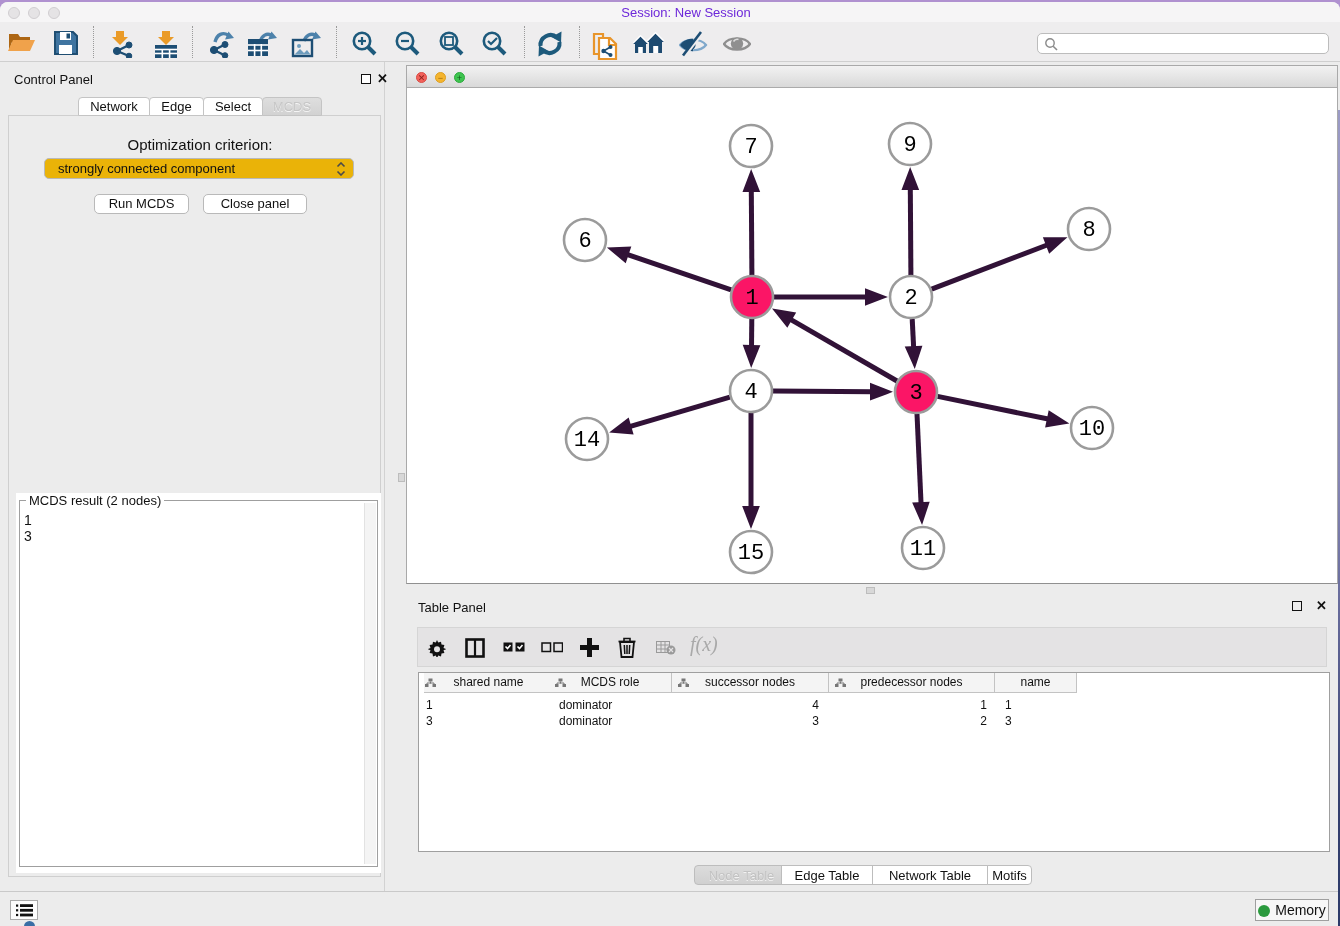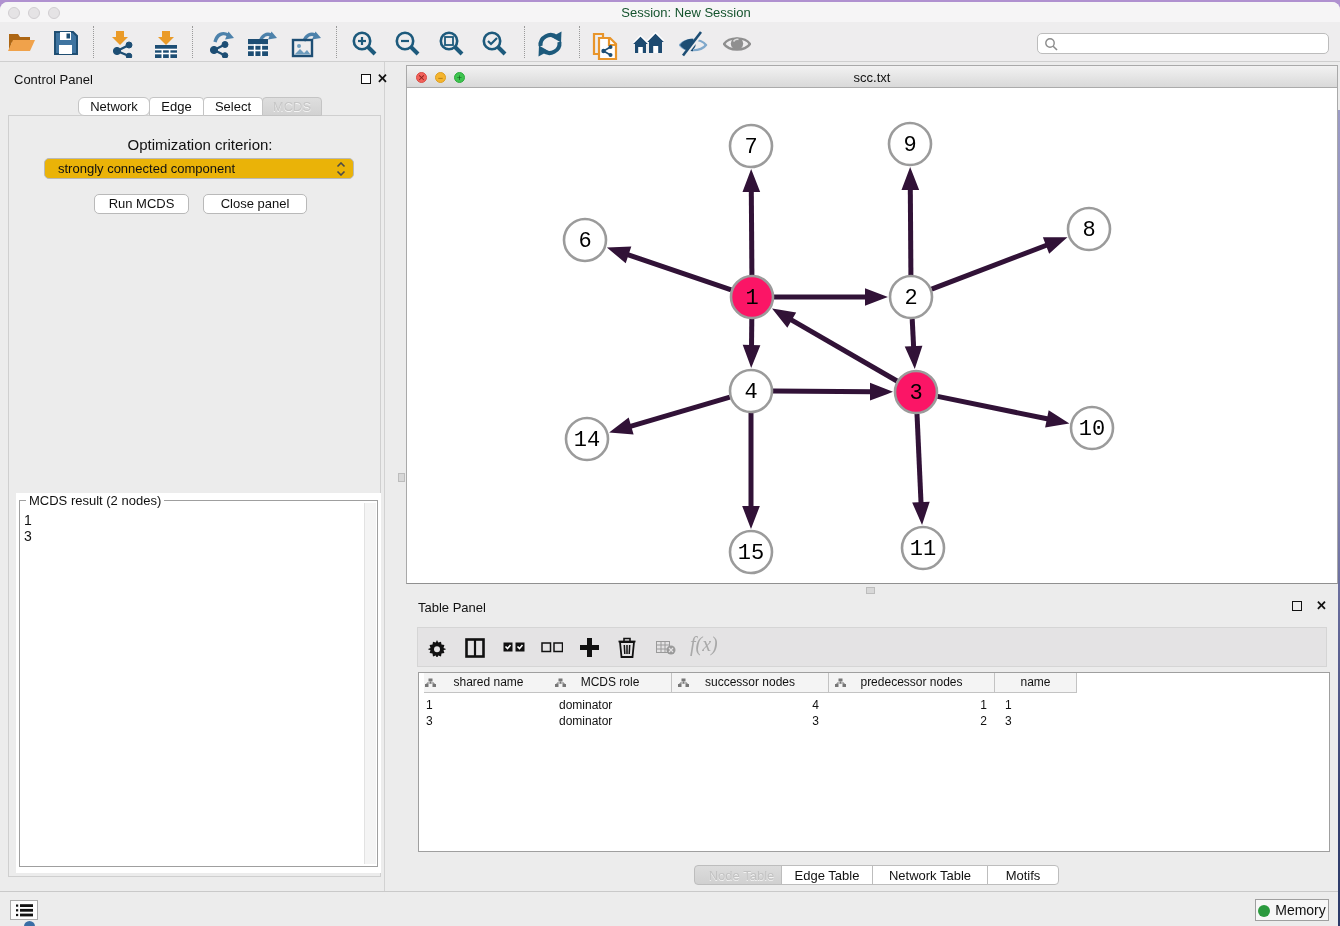--- a/index.html
+++ b/index.html
@@ -2,21 +2,21 @@
 <html><head>
 <meta charset="utf-8">
 <style>
 * { margin:0; padding:0; box-sizing:border-box; }
 html,body { width:1340px; height:926px; overflow:hidden; }
 body { font-family:"Liberation Sans", sans-serif; background:#b091d0; position:relative; }
 .win { position:absolute; left:0; top:2px; width:1340px; height:924px; background:#ececec; border-radius:8px 8px 0 0; }
 
 .titlebar { position:absolute; left:0; top:2px; width:100%; height:21px; background:#f6f5f6; border-radius:8px 8px 0 0; border-bottom:1px solid #d9d8d9; }
 .tl { position:absolute; top:5px; width:12px; height:12px; border-radius:50%; background:#e5e3e5; border:1px solid #d1ced1; }
-.title-text { position:absolute; top:3px; width:100%; text-align:center; font-size:13px; color:#14532d;padding-left:32px; }
+.title-text { position:absolute; top:3px; width:100%; text-align:center; font-size:13px; color:#6d28d9;padding-left:32px; }
 
 .toolbar { position:absolute; left:0; top:22px; width:100%; height:40px; background:#eeedee; border-bottom:1px solid #cfcfcf; }
 .sep { position:absolute; top:4px; height:32px; width:0; border-left:1px dotted #9a9a9a; }
 .ticon { position:absolute; top:8px; }
 
 .search { position:absolute; left:1037px; top:11px; width:292px; height:21px; background:#fff; border:1px solid #bcbcbc; border-radius:5px; }
 
 .cp { position:absolute; left:0; top:62px; width:385px; height:829px; background:#ececec; border-right:1px solid #d2d2d2; }
 .cp-head { position:absolute; left:14px; top:10px; font-size:13px; color:#111; }
 .tabs { position:absolute; top:35px; left:78px; height:19px; }
@@ -193,21 +193,21 @@
       <line x1="9.2" y1="9.2" x2="13" y2="13" stroke="#8b8b8b" stroke-width="1.6"></line>
     </svg>
   </div>
 </div>
 <div class="cp">
   <div class="cp-head">Control Panel</div>
   <div style="position:absolute; left:361px; top:12px; width:10px; height:10px; border:1.5px solid #111; background:#fff;"></div>
   <div style="position:absolute; left:377px; top:9px; font-size:13px; font-weight:bold; color:#111;">✕</div>
   <div class="cp-body"></div>
   <div class="tabs">
-    <div class="tab" style="left:0; width:72px;border-radius:6px;">Network</div>
+    <div class="tab" style="left:0; width:72px;">Network</div>
     <div class="tab" style="left:71px; width:55px;">Edge</div>
     <div class="tab" style="left:125px; width:60px;">Select</div>
     <div class="tab sel" style="left:184px; width:60px;">MCDS</div>
   </div>
   <div class="optlabel" style="left:10px; width:380px;">Optimization criterion:</div>
   <div class="combo">strongly connected component
   <svg style="position:absolute; right:7px; top:3px;" width="10" height="14" viewBox="0 0 10 14">
     <polyline points="1.5,4.5 5,1 8.5,4.5" fill="none" stroke="#4a4a4a" stroke-width="1.6"></polyline>
     <polyline points="1.5,9.5 5,13 8.5,9.5" fill="none" stroke="#4a4a4a" stroke-width="1.6"></polyline>
   </svg>
@@ -220,21 +220,20 @@
       <div style="position:absolute; left:4px; top:11px; font-size:14px; line-height:16px; color:#111;">1<br>3</div>
       <div style="position:absolute; right:1px; top:2px; bottom:2px; width:12px; background:#f4f4f4; border-left:1px solid #e2e2e2;"></div>
     </div>
   </div>
 </div>
 <div class="nw">
   <div class="nw-bar">
     <div class="dot" style="left:9px; background:#f2625b; border:1px solid #d94b44; color:#8a1f1a;">✕</div>
     <div class="dot" style="left:28px; background:#f5b52e; border:1px solid #dd9f21; color:#95640c;">−</div>
     <div class="dot" style="left:47px; background:#3ec44f; border:1px solid #2daa3d; color:#115c1a;">+</div>
-    <div class="nw-title">scc.txt</div>
   </div>
   <svg id="graph" width="930" height="496" style="position:absolute; left:0; top:22px;" viewBox="0 0 930 496">
     <g stroke="#311237" stroke-width="5" fill="#311237">
       <line x1="344.9" y1="187.0" x2="344.3" y2="101.5"></line>
       <polygon points="344.2,88.0 349.5,101.5 339.1,101.5"></polygon>
       <line x1="324.2" y1="201.9" x2="219.2" y2="166.1"></line>
       <polygon points="206.4,161.7 220.8,161.1 217.5,171.0"></polygon>
       <line x1="367.0" y1="209.0" x2="460.5" y2="209.0"></line>
       <polygon points="474.0,209.0 460.5,214.2 460.5,203.8"></polygon>
       <line x1="344.8" y1="231.0" x2="344.5" y2="259.5"></line>
@@ -379,21 +378,21 @@
     <div class="td" style="left:7px; top:40px;">3</div>
     <div class="td" style="left:140px; top:40px;">dominator</div>
     <div class="td" style="left:340px; top:40px; width:60px; text-align:right;">3</div>
     <div class="td" style="left:508px; top:40px; width:60px; text-align:right;">2</div>
     <div class="td" style="left:586px; top:40px;">3</div>
   </div>
   <div class="btabs">
     <div class="btab sel" style="left:0; width:88px; border-radius:4px 0 0 4px;">Node Table</div>
     <div class="btab" style="left:87px; width:92px;">Edge Table</div>
     <div class="btab" style="left:178px; width:116px;">Network Table</div>
-    <div class="btab" style="left:293px; width:72px; border-radius:0 4px 4px 0;">Motifs</div>
+    <div class="btab" style="left:293px; width:45px; border-radius:0 4px 4px 0;">Motifs</div>
   </div>
 </div>
 <div class="status">
   <div class="licon">
     <svg style="position:absolute; left:5px; top:3px;" width="17" height="13" viewBox="0 0 17 13">
       <g fill="#111">
         <rect x="0" y="0.5" width="2.2" height="2.2"></rect>
           <rect x="0" y="5.2" width="2.2" height="2.2"></rect>
           <rect x="0" y="9.9" width="2.2" height="2.2"></rect>
         <rect x="4" y="0.2" width="13" height="2.8"></rect>

